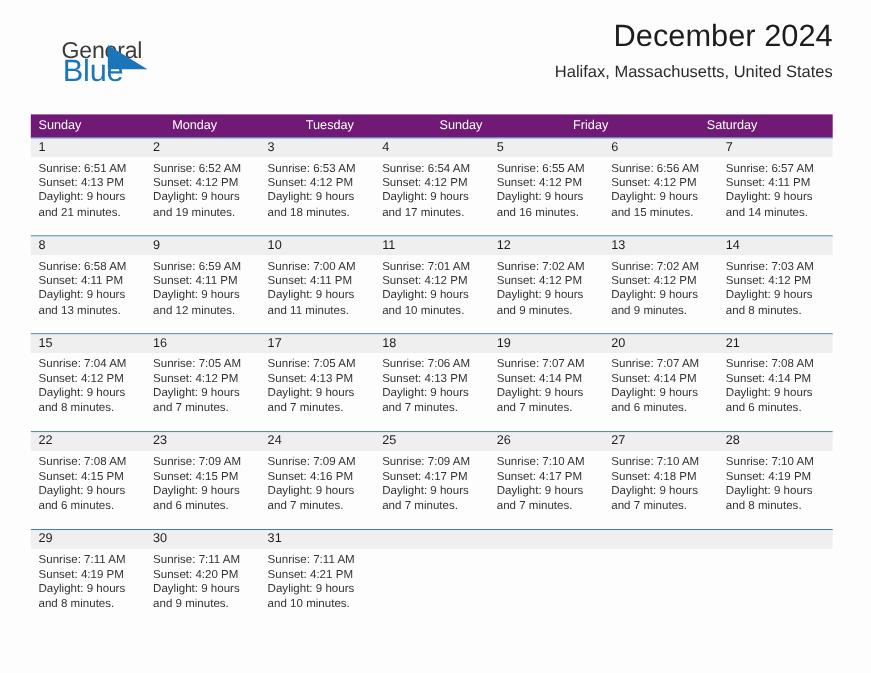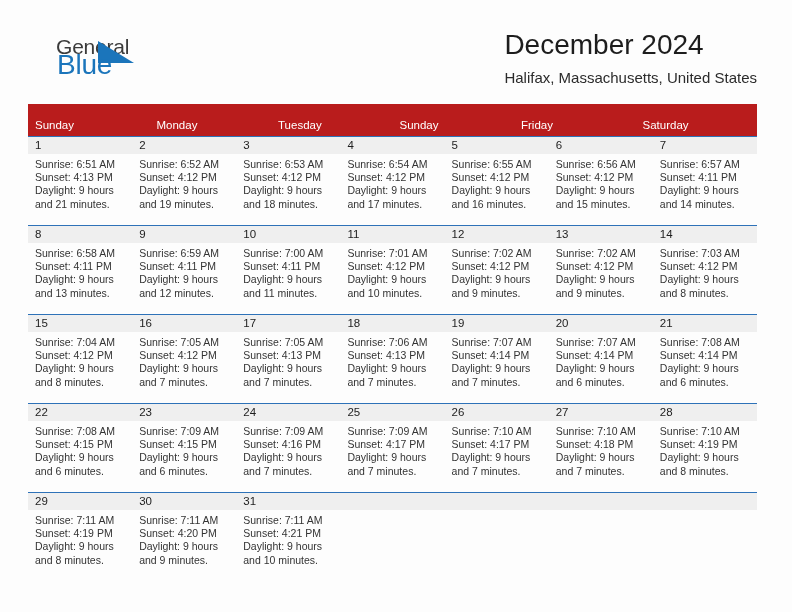--- a/index.html
+++ b/index.html
@@ -62,22 +62,22 @@
     top: 5px;
     width: 0;
     height: 0;
     border-left: 36px solid #1b75bb;
     border-top: 22px solid transparent;
   }
 
   .title-block {
     position: absolute;
     right: 35px;
-    top: 28px;
-    text-align: left;
+    top: 16px;
+    text-align: right;
   }
   .cal-title {
     font-size: 28px;
     color: #1d1d1d;
     line-height: 34px;
     font-weight: normal;
     margin: 0;
     white-space: nowrap;
   }
   .cal-subtitle {
@@ -93,22 +93,22 @@
   .calendar {
     position: absolute;
     left: 28px;
     top: 104px;
     width: 729px;
   }
 
   .week-head {
     display: flex;
     width: 100%;
-    background: #b91c1c;
-    height: 32px;
+    background: #701a75;
+    height: 21px;
     align-items: flex-end;
   }
   .week-head .dow {
     flex: 1 1 0;
     color: #ffffff;
     font-size: 11.5px;
     line-height: 21px;
     padding-left: 7px;
     box-sizing: border-box;
     white-space: nowrap;

